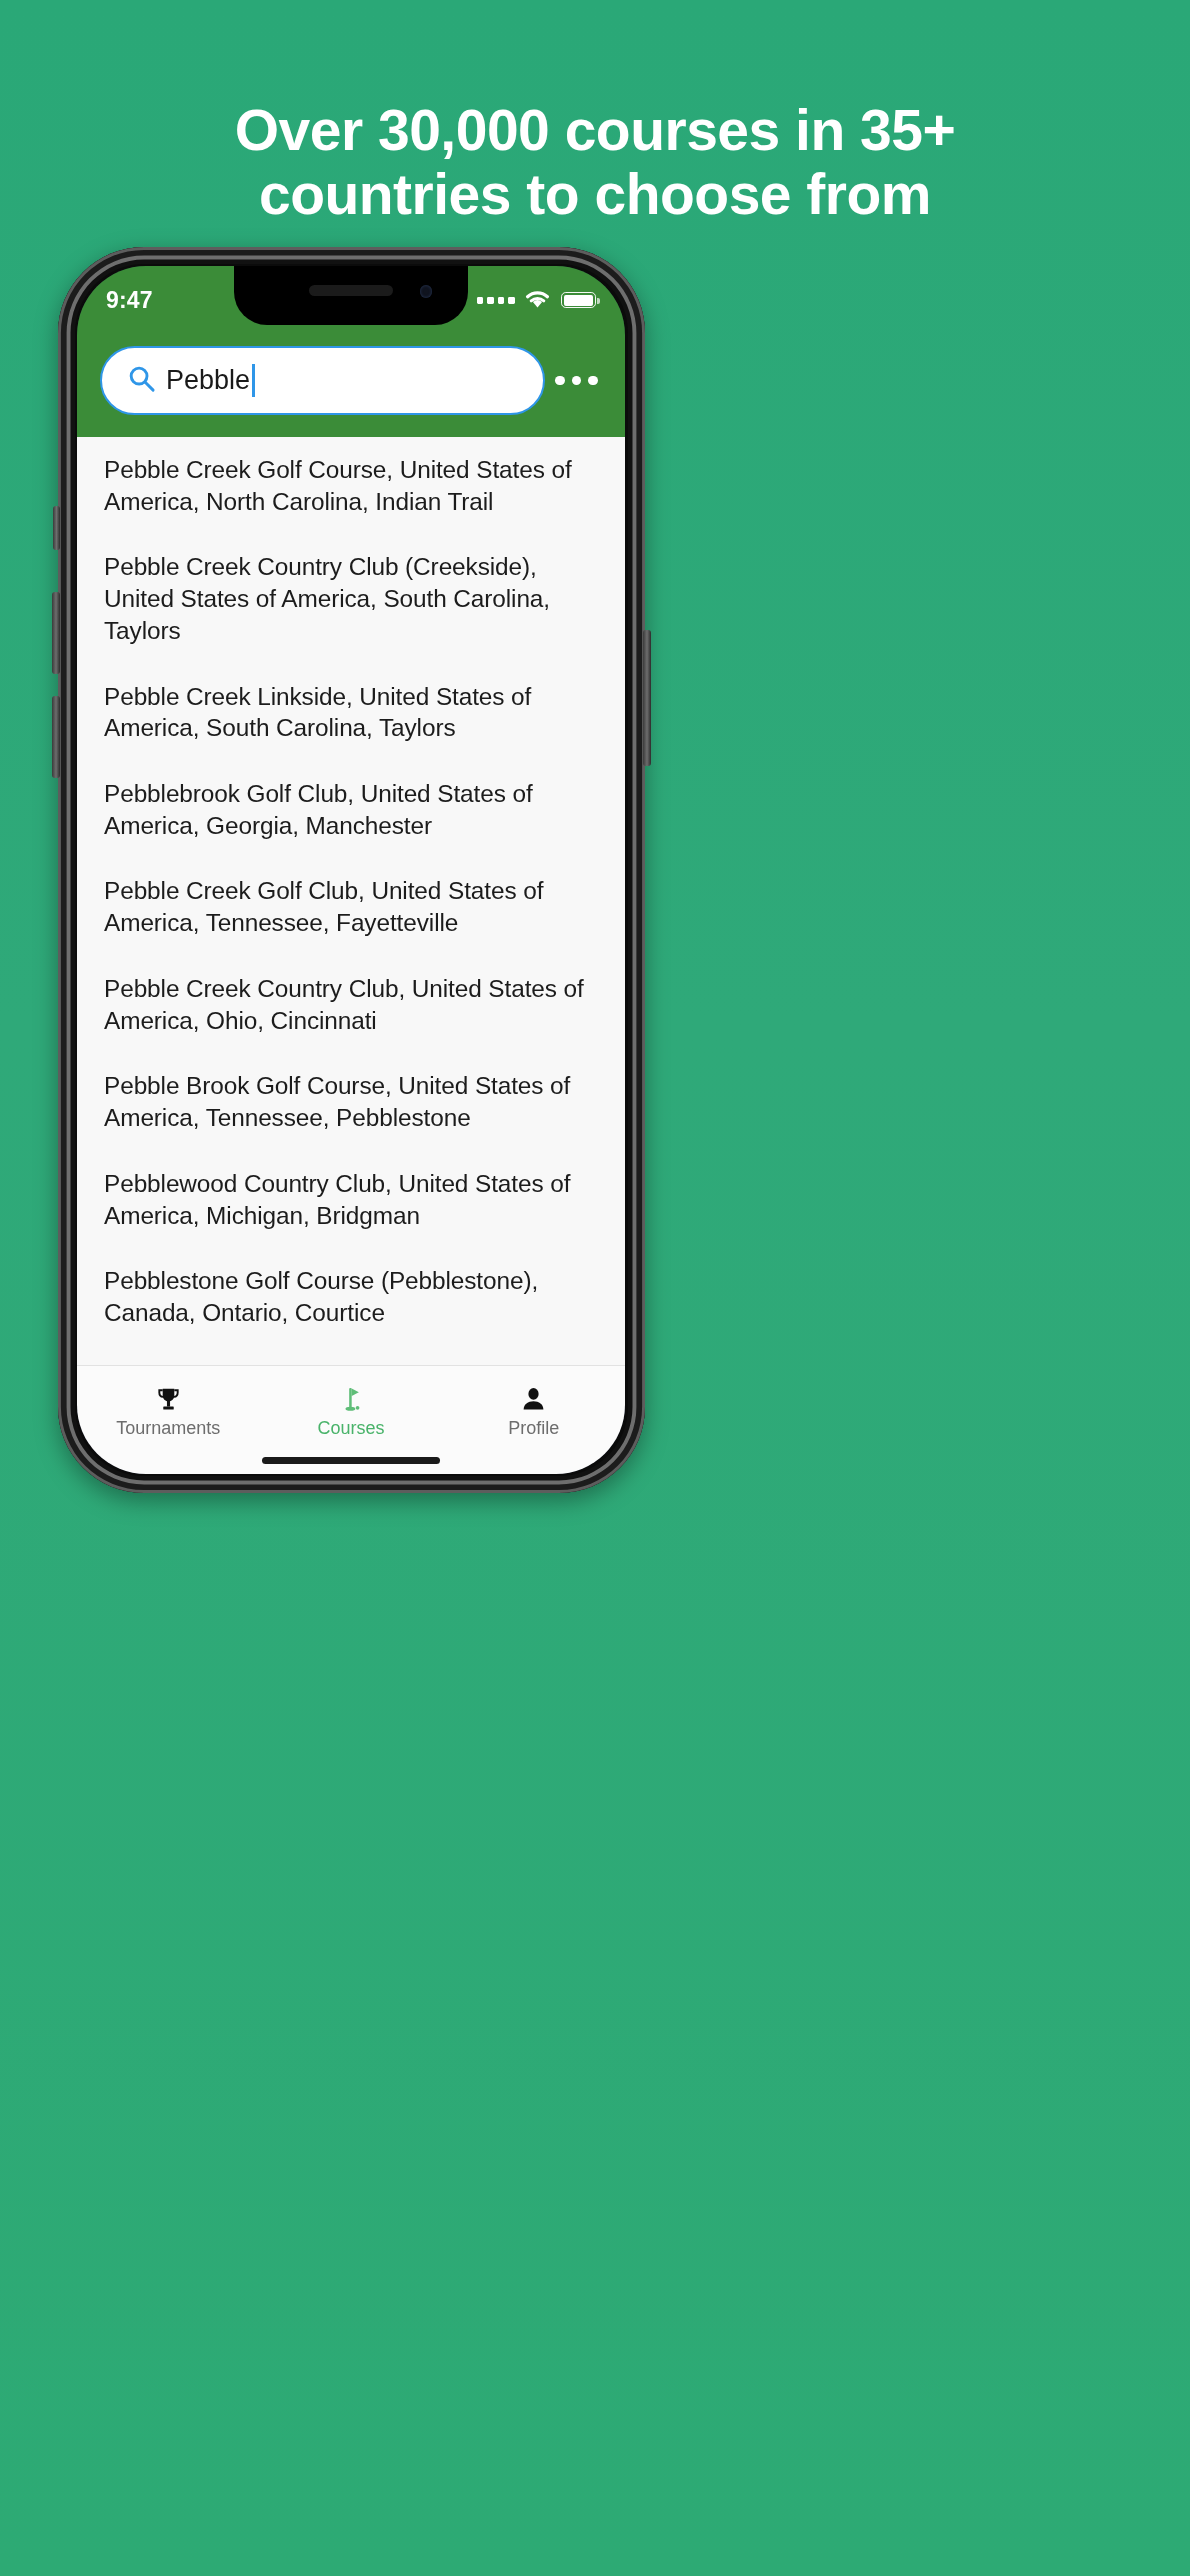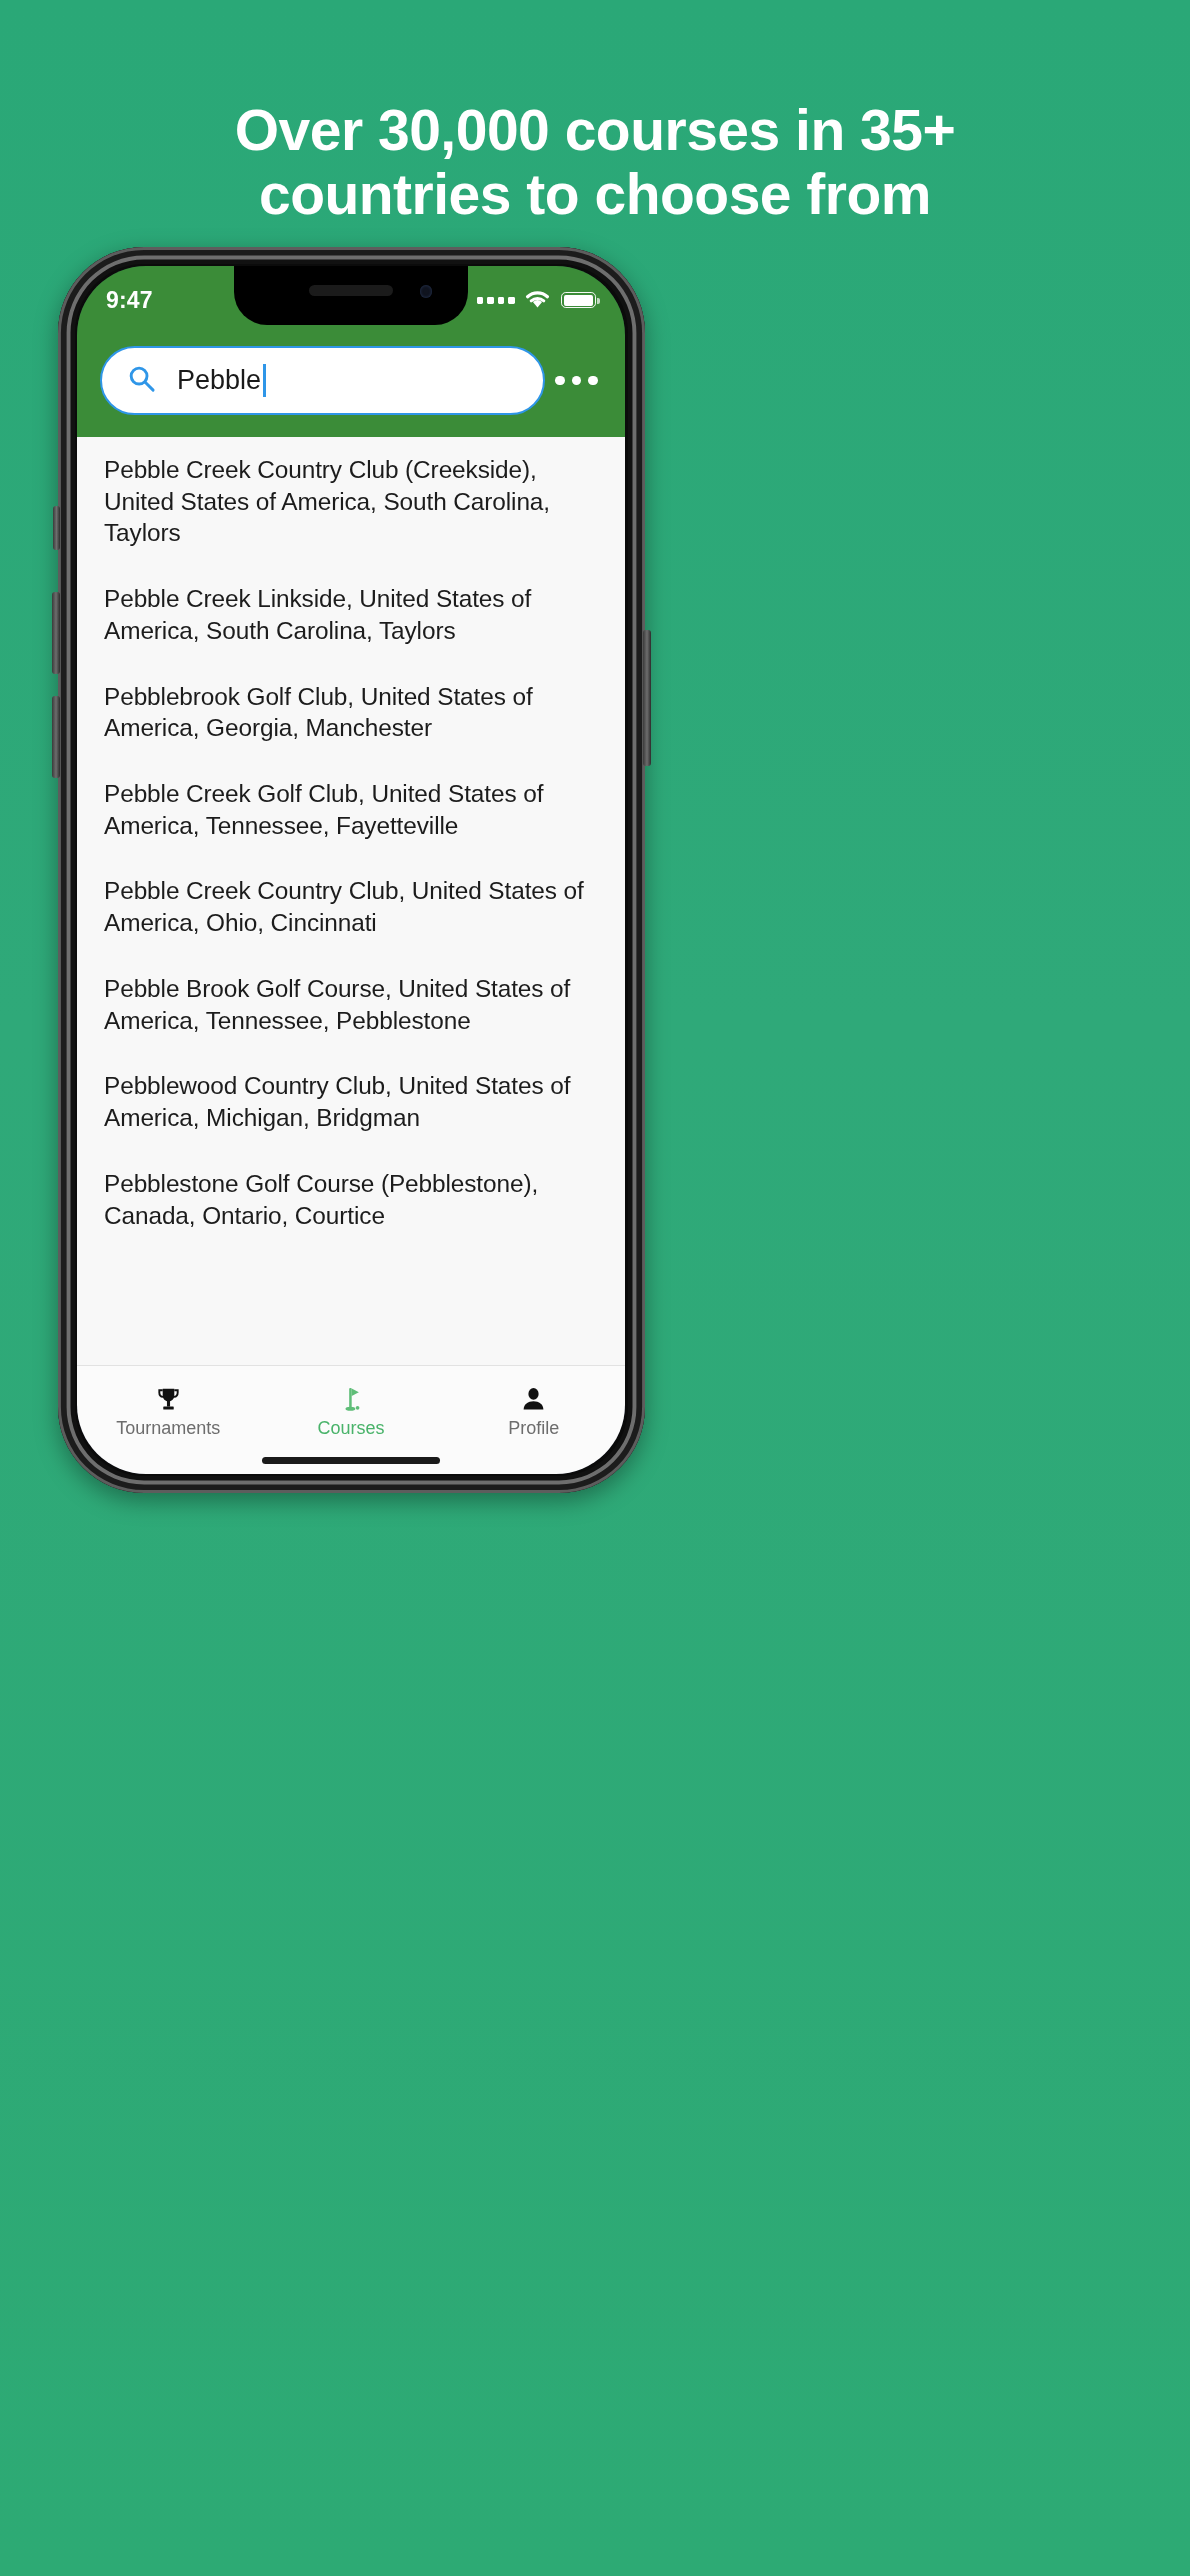--- a/index.html
+++ b/index.html
@@ -181,21 +181,21 @@
   }
   .search-box {
     flex: 1;
     height: 69px;
     background: #ffffff;
     border: 2.9px solid #2f96e8;
     border-radius: 38px;
     display: flex;
     align-items: center;
     padding: 0 25px;
-    gap: 21px;
+    gap: 10px;
   }
   .search-text {
     font-size: 27px;
     color: #1a1a1a;
     display: flex;
     align-items: center;
   }
   .caret {
     display: inline-block;
     width: 2.9px;
@@ -334,20 +334,21 @@
         </span>
       </div>
       <div class="overflow">
         <i></i>
           <i></i>
           <i></i>
       </div>
     </div>
 
     <div class="results">
+      <div class="result-item">Pebble Creek Golf Course, United States of America, North Carolina, Indian Trail</div>
       <div class="result-item">Pebble Creek Country Club (Creekside), United States of America, South Carolina, Taylors</div>
       <div class="result-item">Pebble Creek Linkside, United States of America, South Carolina, Taylors</div>
       <div class="result-item">Pebblebrook Golf Club, United States of America, Georgia, Manchester</div>
       <div class="result-item">Pebble Creek Golf Club, United States of America, Tennessee, Fayetteville</div>
       <div class="result-item">Pebble Creek Country Club, United States of America, Ohio, Cincinnati</div>
       <div class="result-item">Pebble Brook Golf Course, United States of America, Tennessee, Pebblestone</div>
       <div class="result-item">Pebblewood Country Club, United States of America, Michigan, Bridgman</div>
       <div class="result-item">Pebblestone Golf Course (Pebblestone), Canada, Ontario, Courtice</div>
 
     </div>

